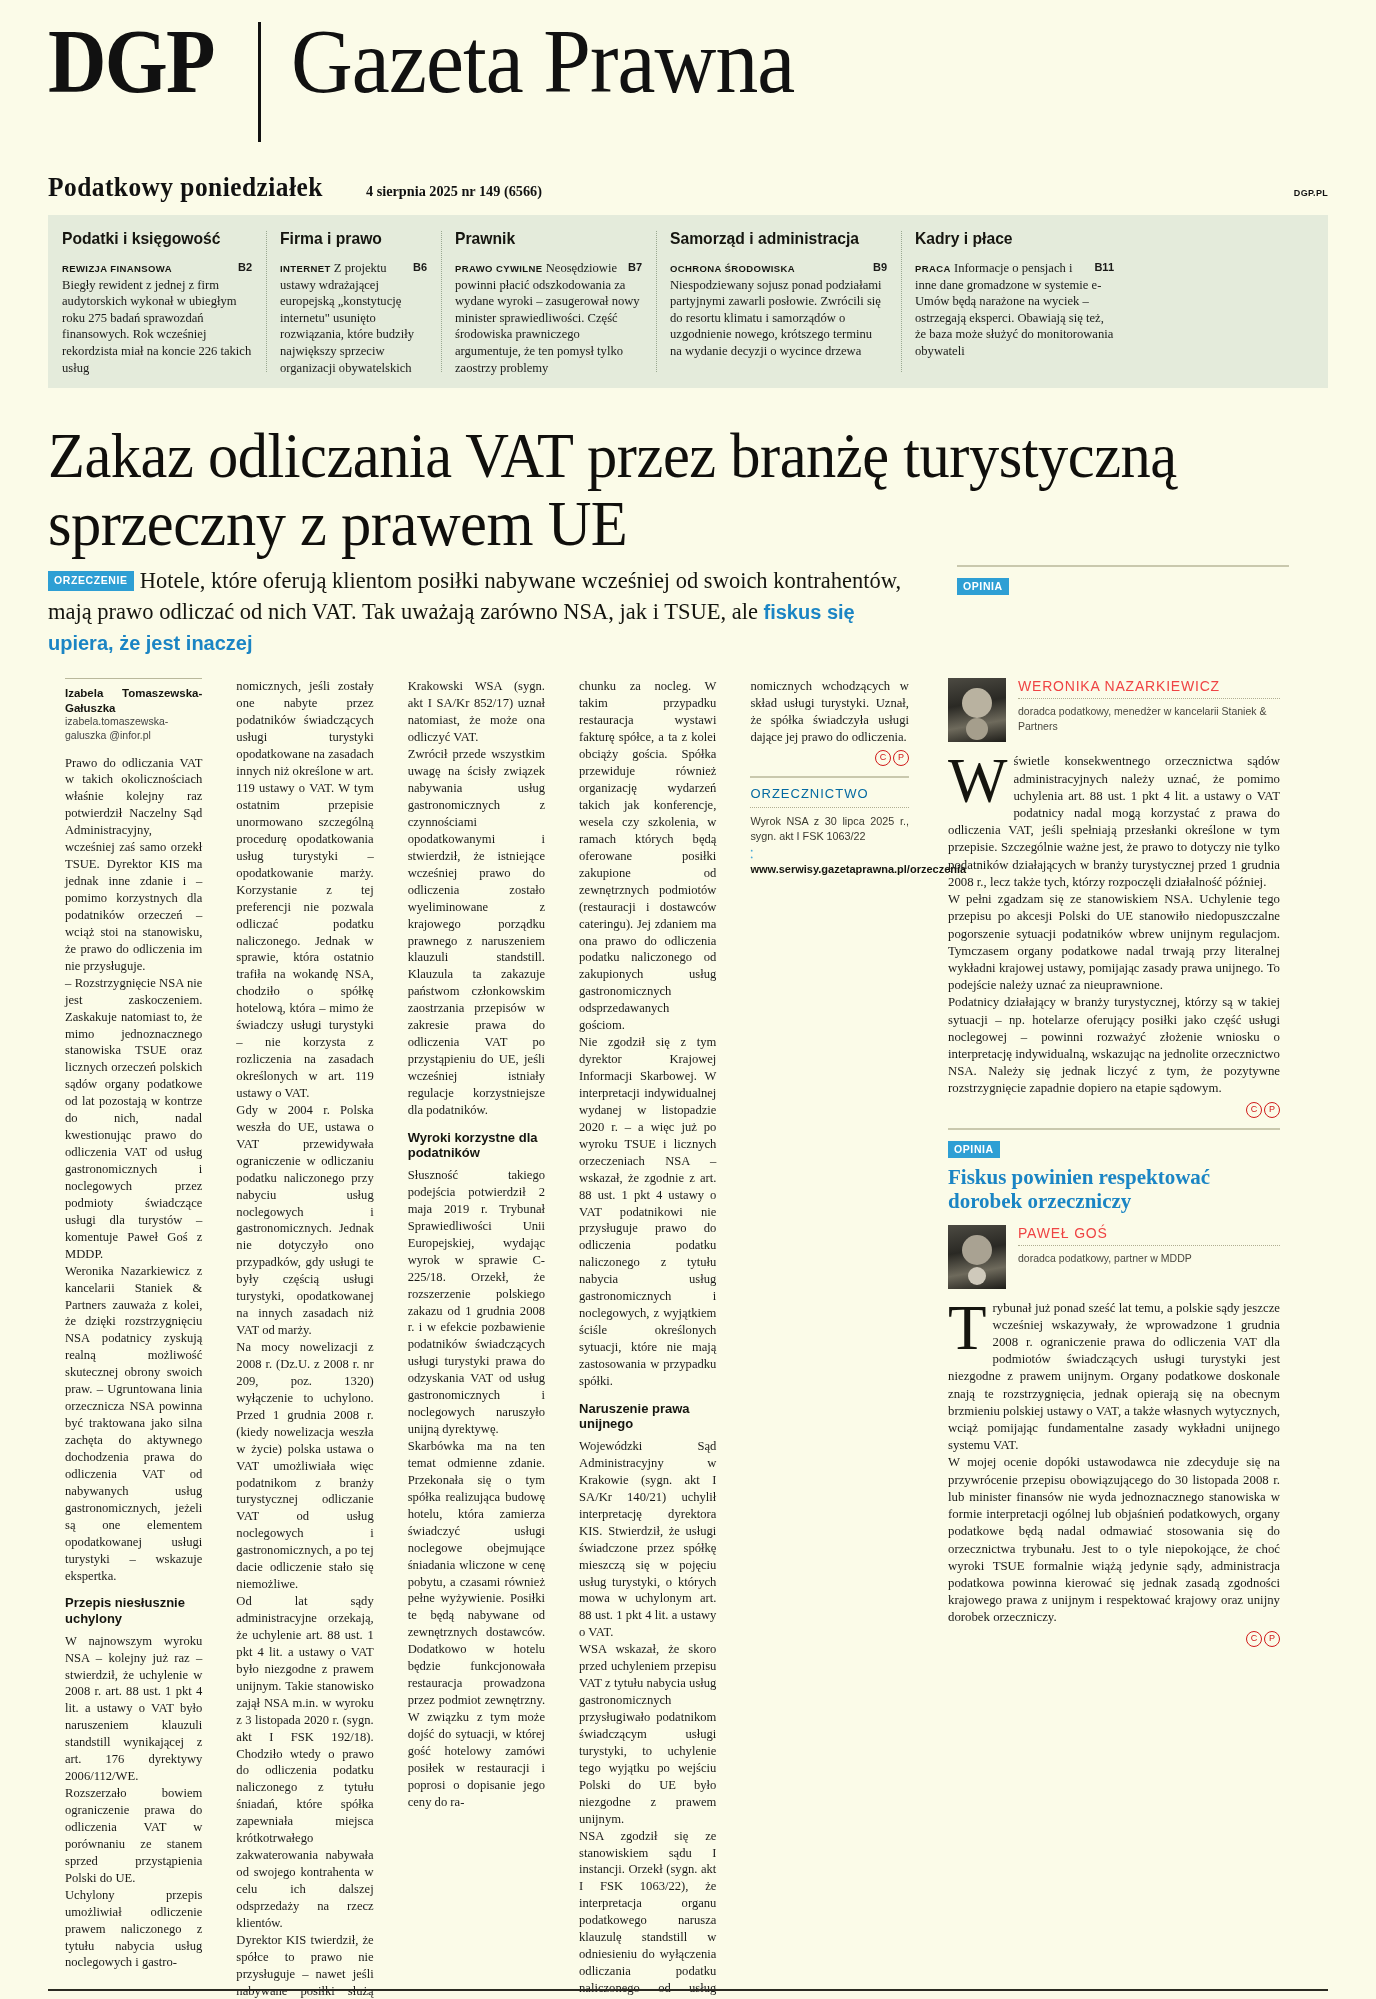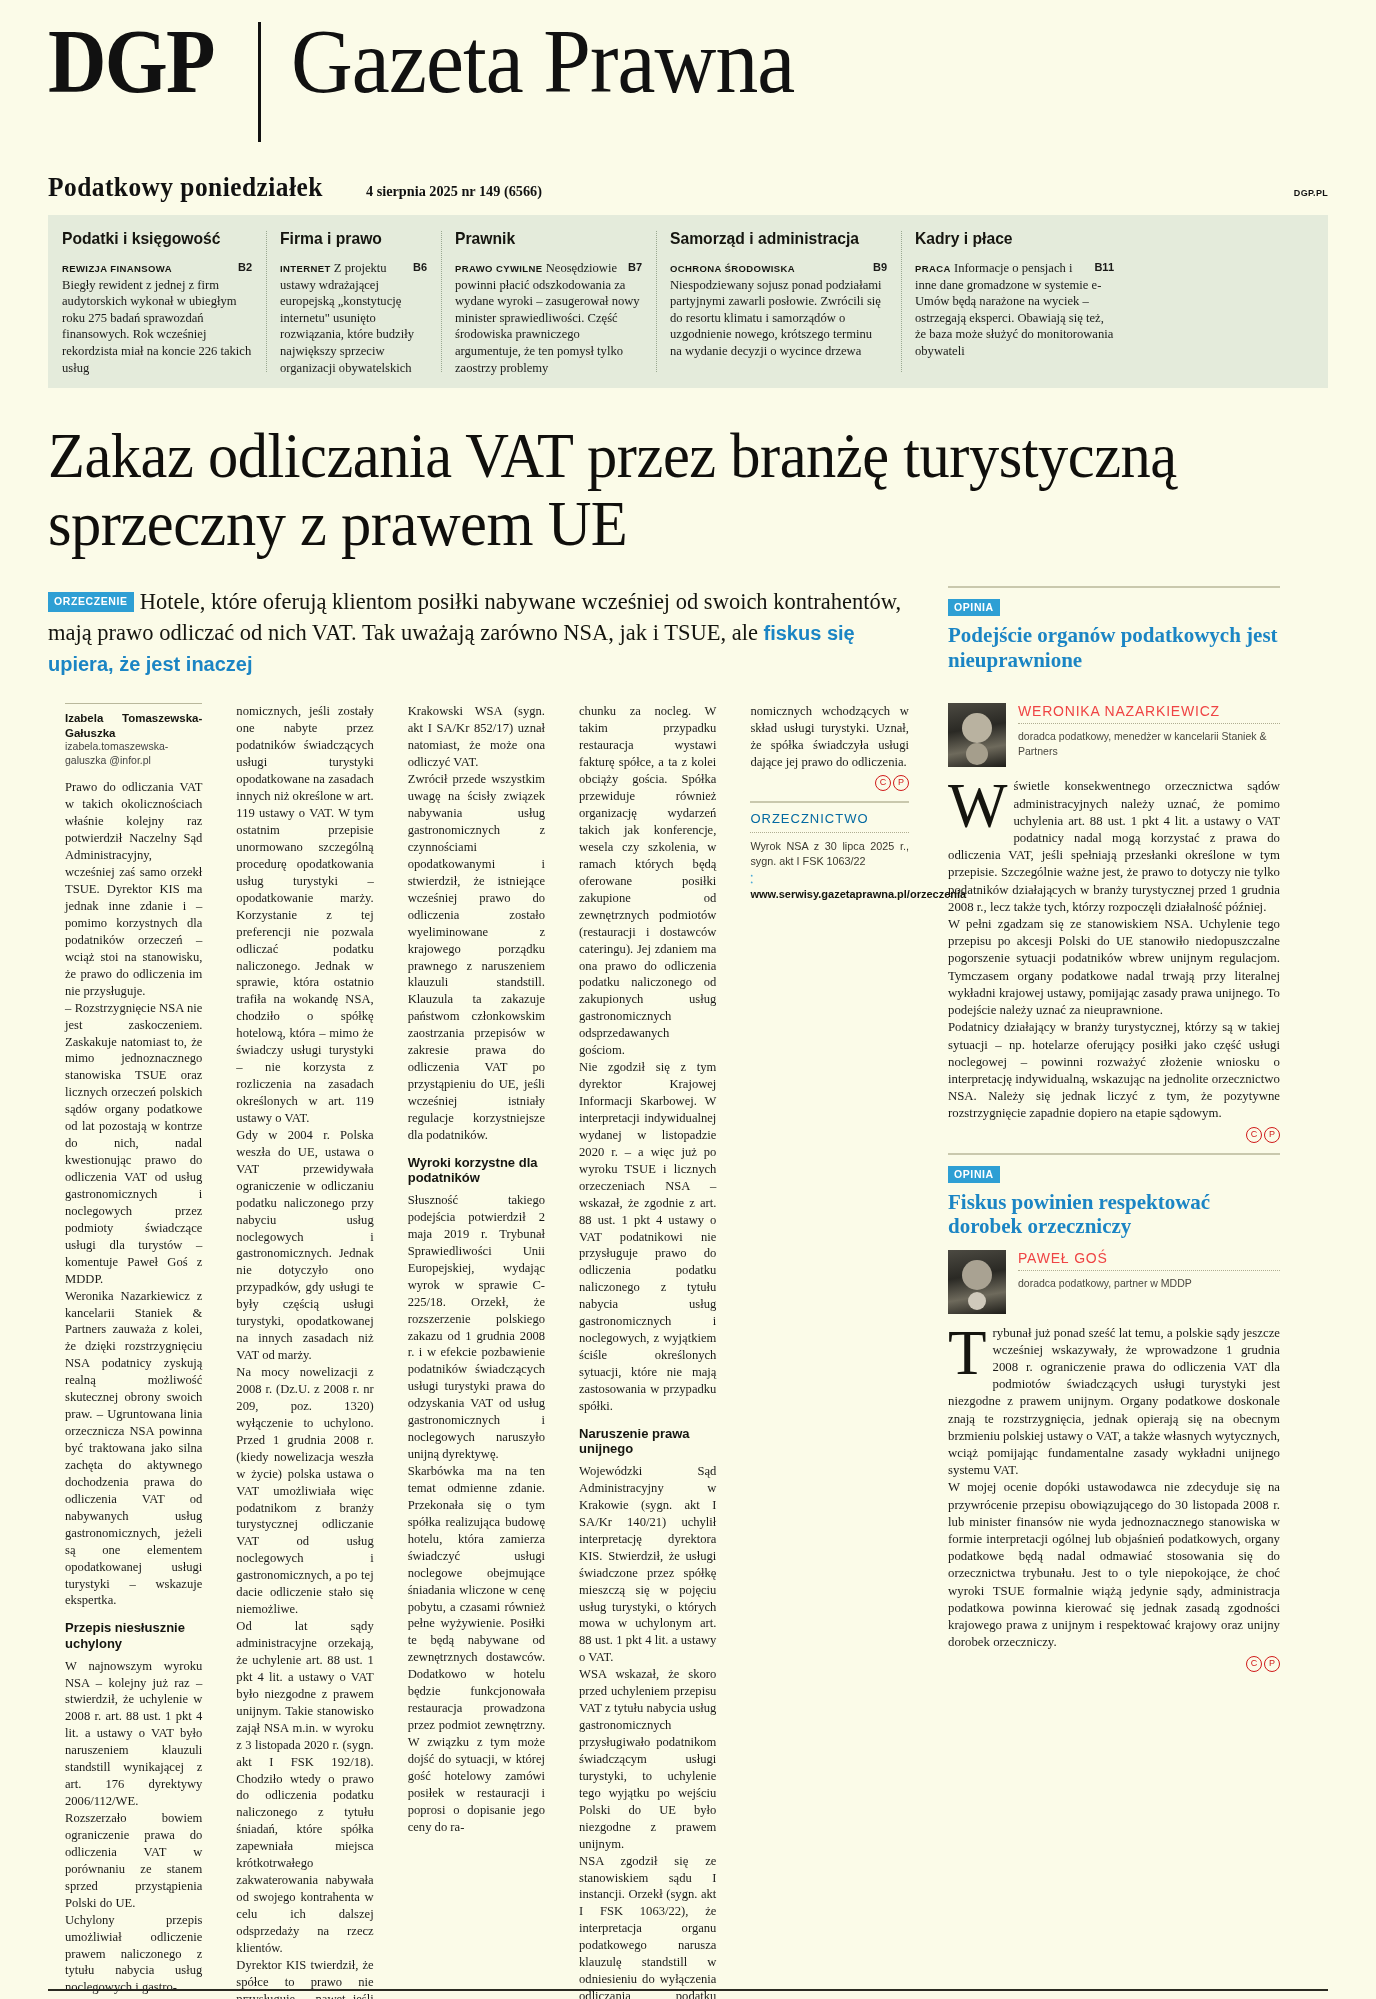--- a/index.html
+++ b/index.html
@@ -153,21 +153,22 @@
     line-height: 1.08;
     letter-spacing: -0.5px;
     color: #100f0c;
     transform: scaleX(0.96);
     transform-origin: left;
   }
 
   
   .lead-wrap {
     display: flex;
-    margin-top: 28px;
+    margin-top: 7px;
+    gap: 9px;
   }
   .lead-main { width: 878px; padding-right: 8px; box-sizing: border-box; }
   .lead {
     font-family: "Liberation Serif", serif;
     font-size: 22.5px;
     line-height: 1.38;
     color: #15150f;
   }
   .badge {
     display: inline-block;
@@ -454,21 +455,20 @@
 
   <div class="lead-wrap">
     <div class="lead-main">
       <div class="lead">
         <span class="badge">ORZECZENIE</span><span>Hotele, które oferują klientom posiłki nabywane wcześniej od swoich kontrahentów, mają prawo odliczać od nich VAT. Tak uważają zarówno NSA, jak i TSUE, ale </span><span class="lead-accent">fiskus się upiera, że jest inaczej</span>
       </div>
     </div>
     <div class="rail">
       <div class="rail-top-rule"></div>
       <div class="op-badge">OPINIA</div>
-      <div class="op-title">Podejście organów podatkowych jest nieuprawnione</div>
     </div>
   </div>
 
   <div class="body-wrap">
     <div class="cols">
 
       <div class="col">
         <div class="byline-rule"></div>
         <div class="byline-name">Izabela Tomaszewska-Gałuszka</div>
         <div class="byline-mail">izabela.tomaszewska-galuszka @infor.pl</div>

